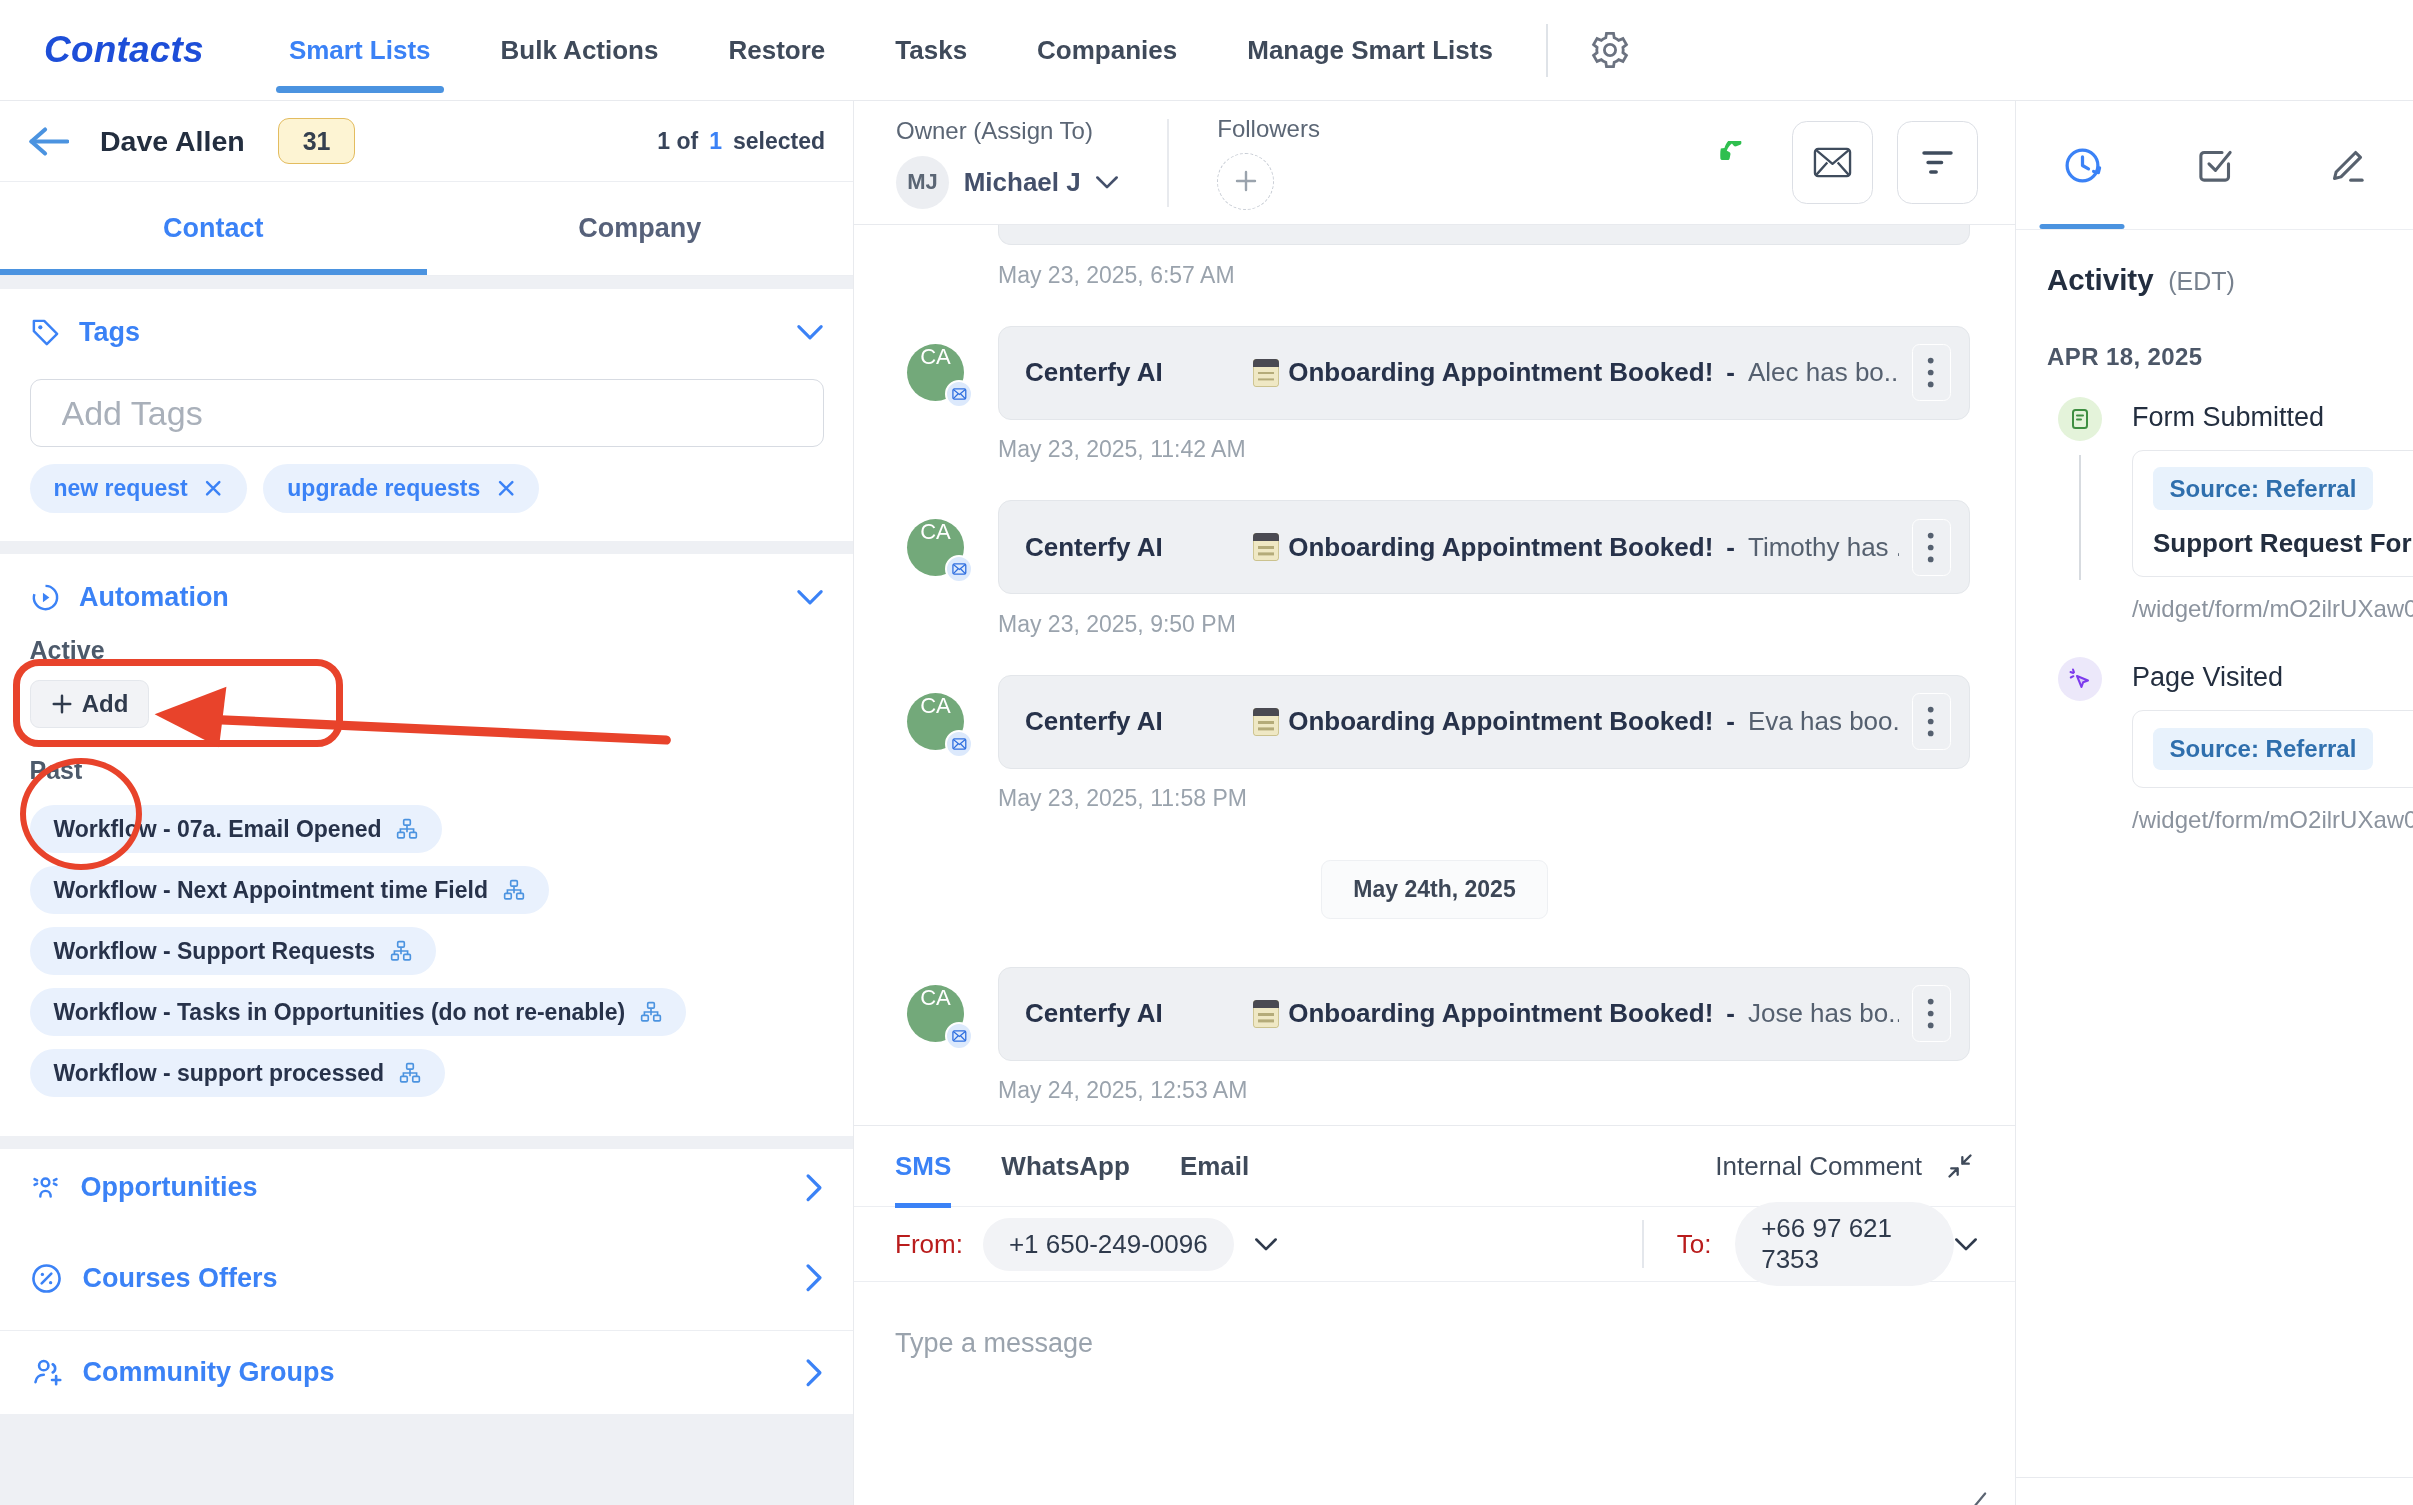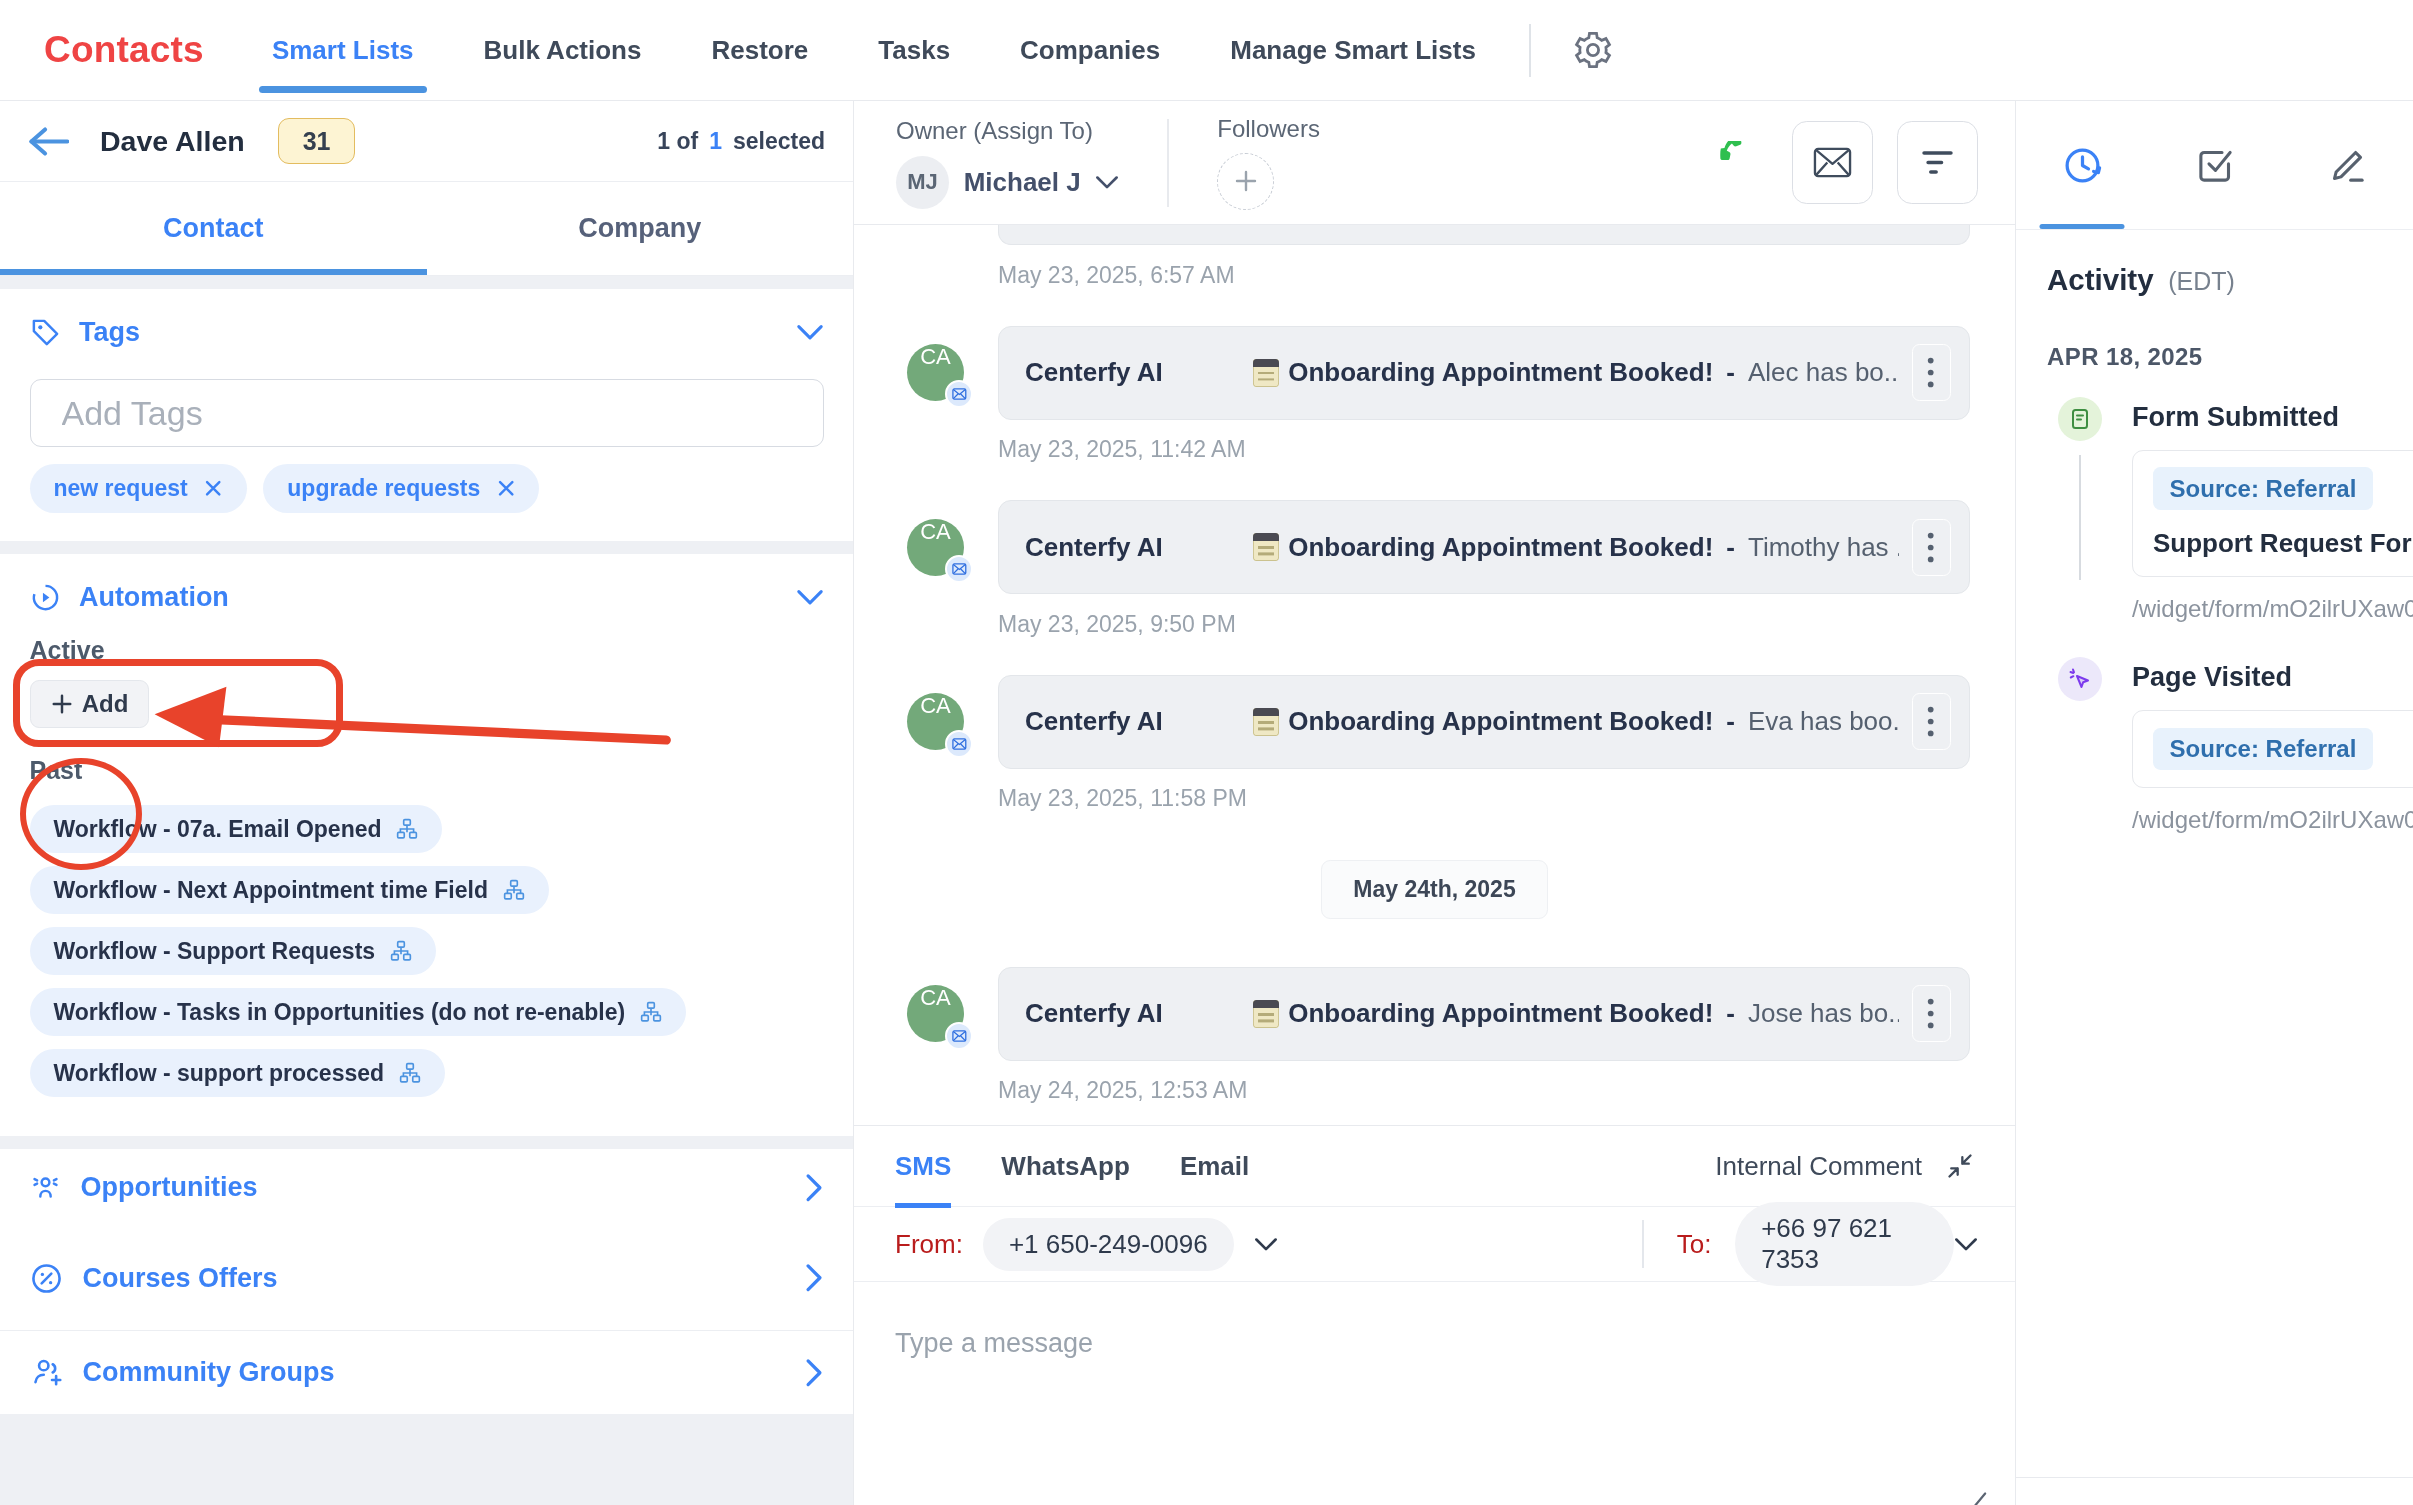--- a/index.html
+++ b/index.html
@@ -3,21 +3,21 @@
 <meta charset="utf-8">
 <style>
   * { margin:0; padding:0; box-sizing:border-box; }
   html,body { background:#ffffff; }
   body { font-family:"Liberation Sans","DejaVu Sans",sans-serif; color:#283447; }
   .app { position:relative; width:2413px; height:1506px; background:#fff; overflow:hidden; }
 
   
   .topnav { position:absolute; left:0; top:0; width:2413px; height:101px; background:#fff;
             border-bottom:1.8px solid #e8eaee; display:flex; align-items:center; padding-left:44px; }
-  .nav-title { font-size:37px; font-weight:700; color:#ef4444; letter-spacing:0.2px; margin-right:68px; }
+  .nav-title { font-size:37px; font-weight:700; color:#1d4ed8; letter-spacing:0.2px; margin-right:85px;font-style:italic; }
   .nav-tabs { display:flex; align-items:center; height:100%; gap:70px; }
   .nav-tab { position:relative; font-size:26px; font-weight:600; color:#3f4a5a; height:100%;
              display:flex; align-items:center; cursor:pointer; }
   .nav-tab.active { color:#3b82f6; }
   .nav-tab.active .tab-underline { position:absolute; left:-13px; right:-13px; bottom:7.4px; height:6.4px;
              background:#4b93e0; border-radius:3.7px; }
   .nav-sep { width:1.8px; height:53px; background:#dfe3e8; margin:0 41px 0 53px; }
   .gear-btn { background:none; border:none; cursor:pointer; display:flex; align-items:center; }
 
   
@@ -159,21 +159,21 @@
   .rp-title { font-size:29.5px; font-weight:700; color:#232e3f; }
   .rp-tz { font-size:25px; color:#77818e; }
   .rp-date { margin-top:46px; font-size:24px; font-weight:700; color:#4c5768; letter-spacing:0.4px; }
   .timeline { position:relative; margin-top:31px; }
   .tl-connector { position:absolute; left:32px; top:53px; width:1.8px; height:125px; background:#d7dbe0; }
   .tl-item { position:relative; padding-left:85px; margin-bottom:39px; }
   .tl-icon { position:absolute; left:11px; top:-5.5px; width:44px; height:44px; border-radius:50%;
              display:flex; align-items:center; justify-content:center; }
   .tl-icon.green { background:#e4f3da; color:#3e8e41; }
   .tl-icon.purple { background:#ece8fa; color:#7c3aed; }
-  .tl-title { font-size:27px; font-weight:700; color:#232e3f; }
+  .tl-title { font-size:27px; font-weight:400; color:#232e3f; }
   .tl-card { margin-top:16.6px; width:350px; border:1.8px solid #e6e8ec; border-radius:11px; padding:16.6px 20px;
              background:#fff; }
   .source-pill { display:inline-block; background:#e8f2fc; color:#2f6fad; font-size:24px; font-weight:600;
                  border-radius:7.4px; padding:7.4px 16.6px; }
   .tl-detail { margin-top:18.4px; font-size:26px; font-weight:600; color:#232e3f; white-space:nowrap; }
   .tl-url { margin-top:18.4px; font-size:24px; color:#8b939e; white-space:nowrap; }
   .rp-bottom { position:absolute; left:0; top:1376px; width:100%; border-top:1.8px solid #e8eaee; height:28.5px; }
 
   
   .anno-rect { position:absolute; left:13px; top:558px; width:330px; height:88px; border:7.4px solid #e8432b;

